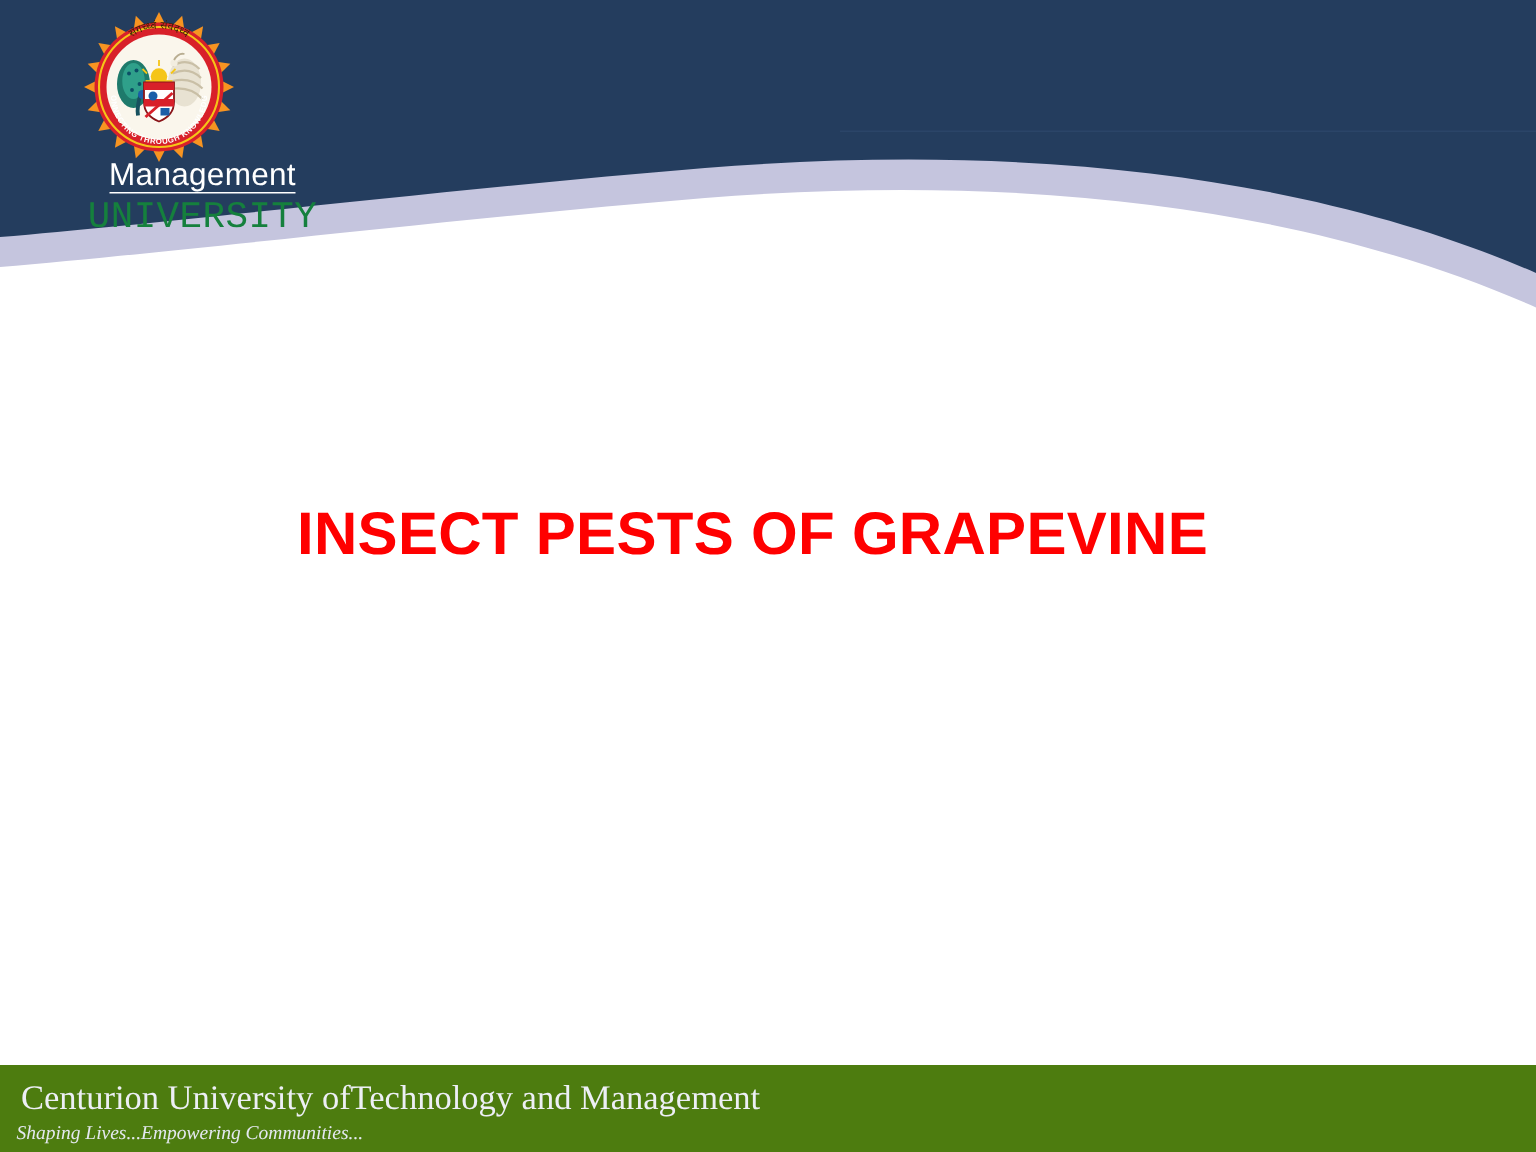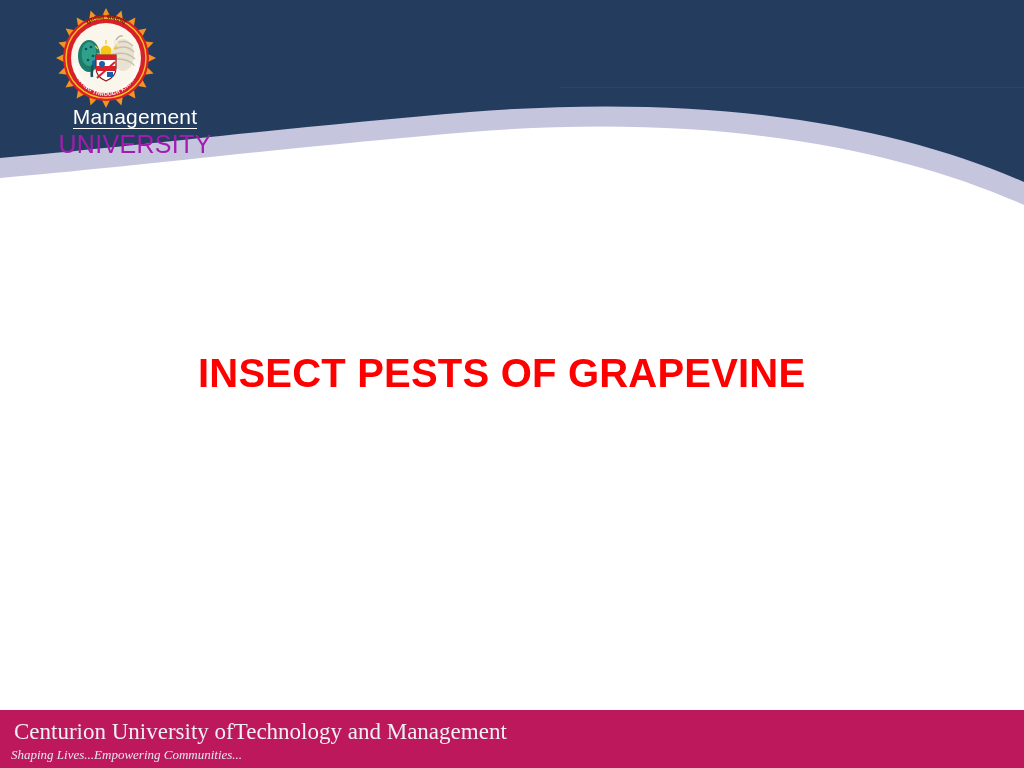--- a/index.html
+++ b/index.html
@@ -62,57 +62,57 @@
     display: inline-block;
     color: #ffffff;
     font-family: "Liberation Sans", sans-serif;
     font-size: 21px;
     letter-spacing: 0.2px;
     border-bottom: 1.5px solid #ffffff;
     padding-bottom: 1px;
   }
   .wordmark-university {
     display: block;
-    color: #a21caf;
-    font-family: Liberation Sans, sans-serif;
+    color: #15803d;
+    font-family: Liberation Mono, monospace;
     font-size: 25px;
     letter-spacing: 0.3px;
     margin-top: 3px;
   }
 
   
   #slide-body {
     position: absolute;
     left: 0;
     top: 260px;
     width: 1024px;
     height: 448px;
     background: #ffffff;
   }
   #slide-title {
     position: absolute;
     left: 198px;
-    top: 91px;
+    top: 74px;
     margin: 0;
     color: #FF0000;
     font-family: "Liberation Sans", sans-serif;
     font-weight: bold;
     font-size: 40px;
     letter-spacing: 0.2px;
     white-space: nowrap;
   }
 
   
   #footer-bar {
     position: absolute;
     left: 0;
     top: 708px;
     width: 1024px;
     height: 60px;
-    background: #be185d;
+    background: #4d7c0f;
     border-top: 2px solid #ffffff;
     box-sizing: border-box;
   }
   #footer-title {
     position: absolute;
     left: 14px;
     top: 9px;
     margin: 0;
     color: #EDEFF5;
     font-family: "Liberation Serif", serif;

